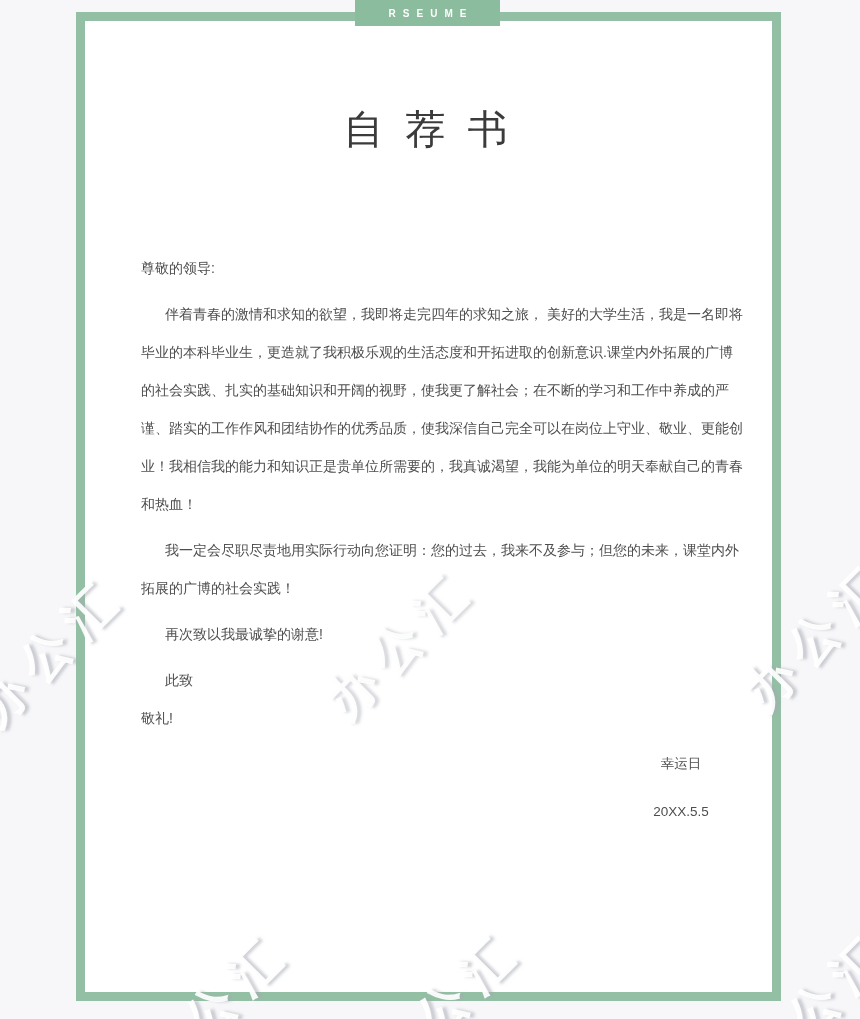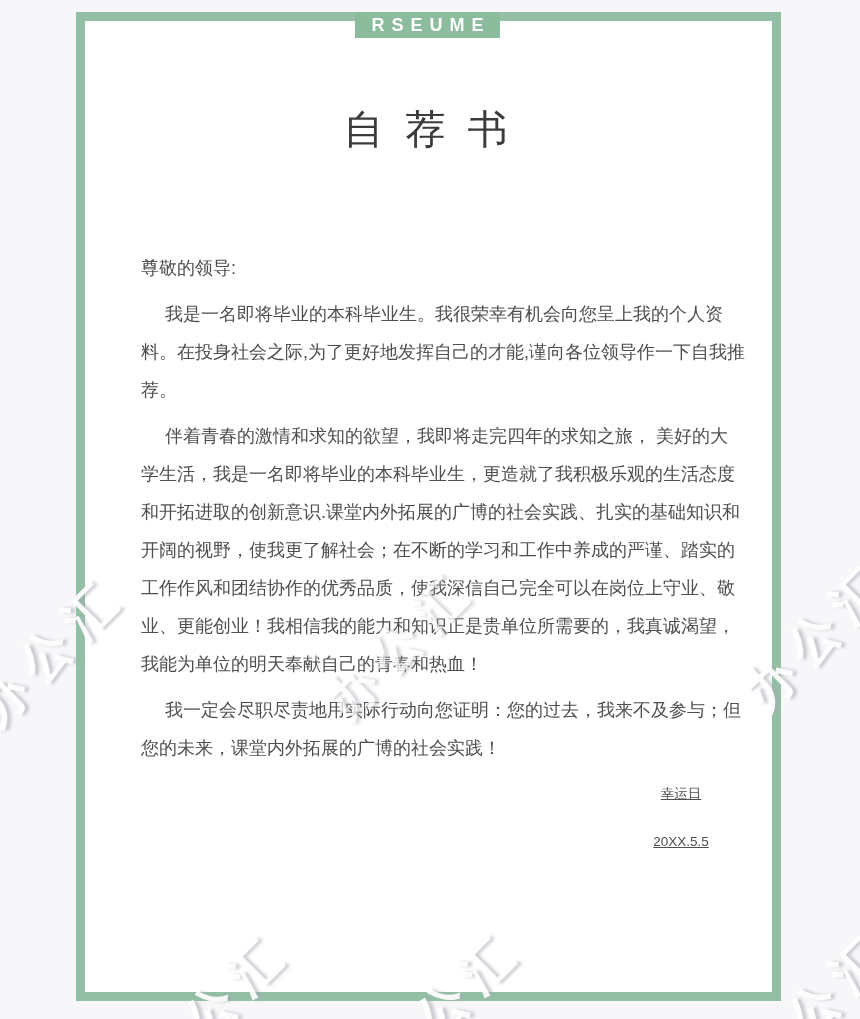--- a/index.html
+++ b/index.html
@@ -22,25 +22,25 @@
   .frame{
     position:absolute;
     left:76px; top:12px;
     width:705px; height:989px;
     border:9px solid var(--frame-green);
     background:var(--page-bg);
   }
   
   .tab{
     position:absolute;
-    left:355px; top:12px;
+    left:355px; top:0;
     width:145px; height:26px;
     background:var(--tab-green);
     color:#fdfdfd;
-    font-size:18px;
+    font-size:10px;
     font-weight:bold;
     letter-spacing:7px;
     text-indent:7px;
     display:flex;
     align-items:center;
     justify-content:center;
     z-index:3;
   }
   .title{
     margin-top:85px;
@@ -48,35 +48,34 @@
     font-family:"Liberation Serif","DejaVu Serif",serif;
     font-weight:400;
     font-size:40px;
     letter-spacing:6px;
     color:var(--title-text);
     line-height:48px;
   }
   .letter{
     margin:95px 0 0 56px;
     width:604px;
-    font-size:18px;
+    font-size:14px;
     line-height:38px;
     color:var(--body-text);
   }
   .letter p{margin:0 0 8px;}
   .letter p.indent{text-indent:24px;}
   .letter p.tight{margin-bottom:0;}
   .signature-block{
     width:150px;
     margin:6px 16px 0 auto;
     text-align:center;
     font-size:13.5px;
     line-height:38px;
     color:var(--body-text);
-    text-decoration:underline;
   }
   .signature-date{margin-top:10px;}
   
   .watermark-layer{
     position:absolute;
     inset:0;
     pointer-events:none;
     z-index:5;
   }
   .watermark{
@@ -97,23 +96,25 @@
   .wm6{left:818px; top:1006px;}
 </style>
 </head>
 <body>
 
 <div class="frame">
   <h1 class="title">自 荐 书</h1>
 
   <div class="letter">
     <p>尊敬的领导:</p>
-    <p class="indent">我是一名即将毕业的本科毕业生。我很荣幸有机会向您呈上我的个人资料。在投身社会之际,为了更好地发挥自己的才能,谨向各位领导作一下自我推荐。</p>
     <p class="indent">伴着青春的激情和求知的欲望，我即将走完四年的求知之旅， 美好的大学生活，我是一名即将毕业的本科毕业生，更造就了我积极乐观的生活态度和开拓进取的创新意识.课堂内外拓展的广博的社会实践、扎实的基础知识和开阔的视野，使我更了解社会；在不断的学习和工作中养成的严谨、踏实的工作作风和团结协作的优秀品质，使我深信自己完全可以在岗位上守业、敬业、更能创业！我相信我的能力和知识正是贵单位所需要的，我真诚渴望，我能为单位的明天奉献自己的青春和热血！</p>
     <p class="indent">我一定会尽职尽责地用实际行动向您证明：您的过去，我来不及参与；但您的未来，课堂内外拓展的广博的社会实践！</p>
+    <p class="indent">再次致以我最诚挚的谢意!</p>
+    <p class="indent tight">此致</p>
+    <p>敬礼!</p>
   </div>
 
   <div class="signature-block">
     <div>幸运日</div>
     <div class="signature-date">20XX.5.5</div>
   </div>
 </div>
 
 <div class="tab">RSEUME</div>
 

